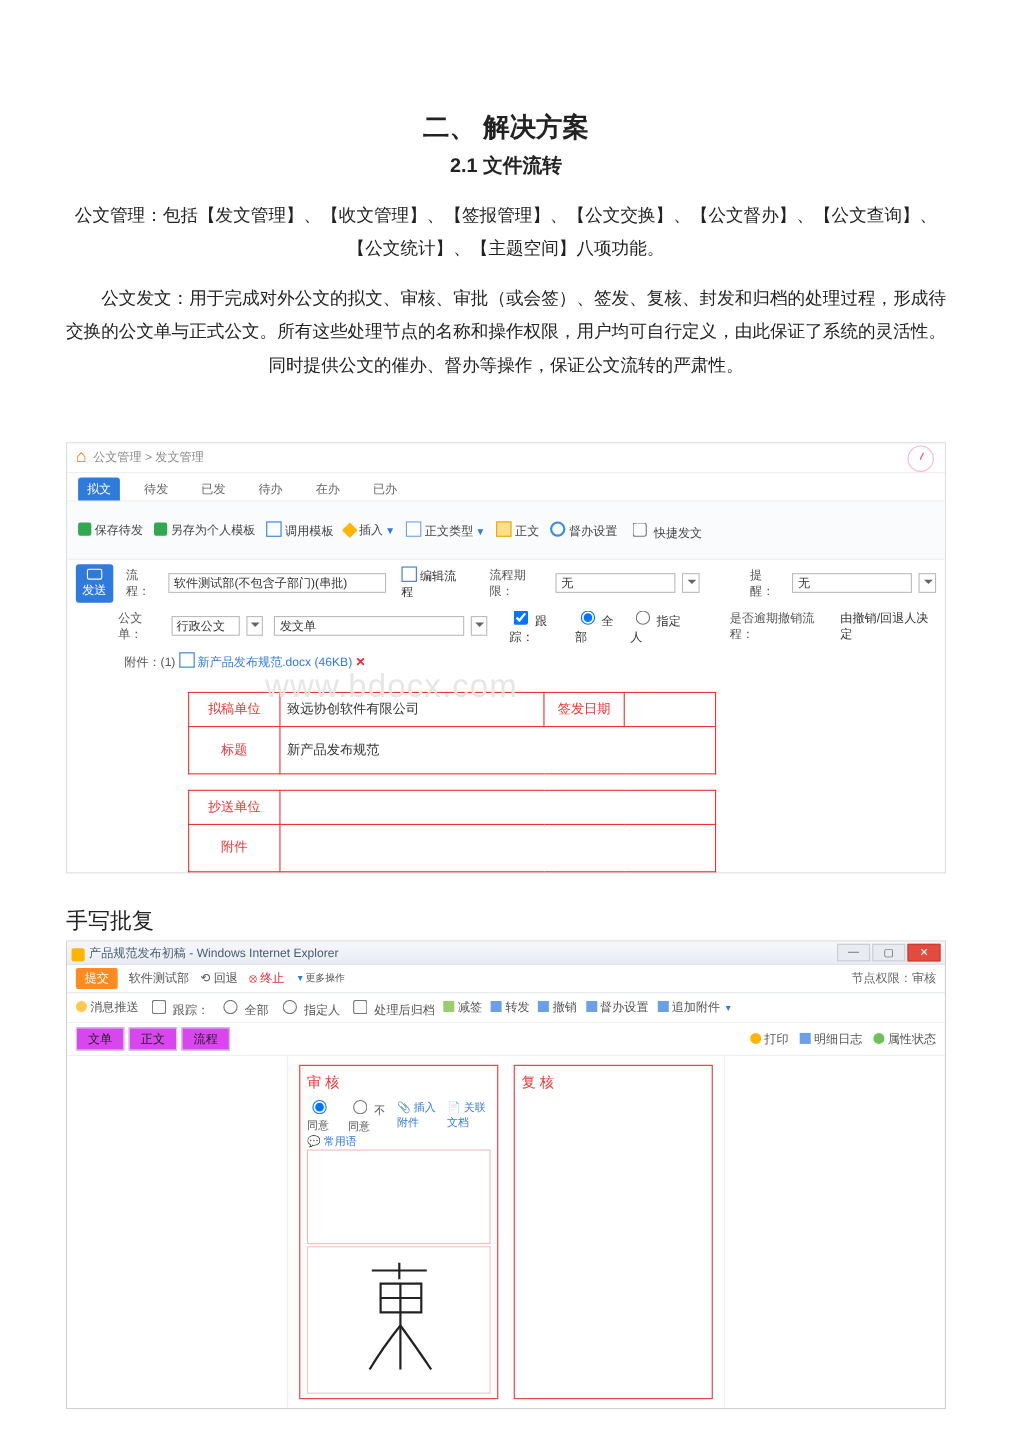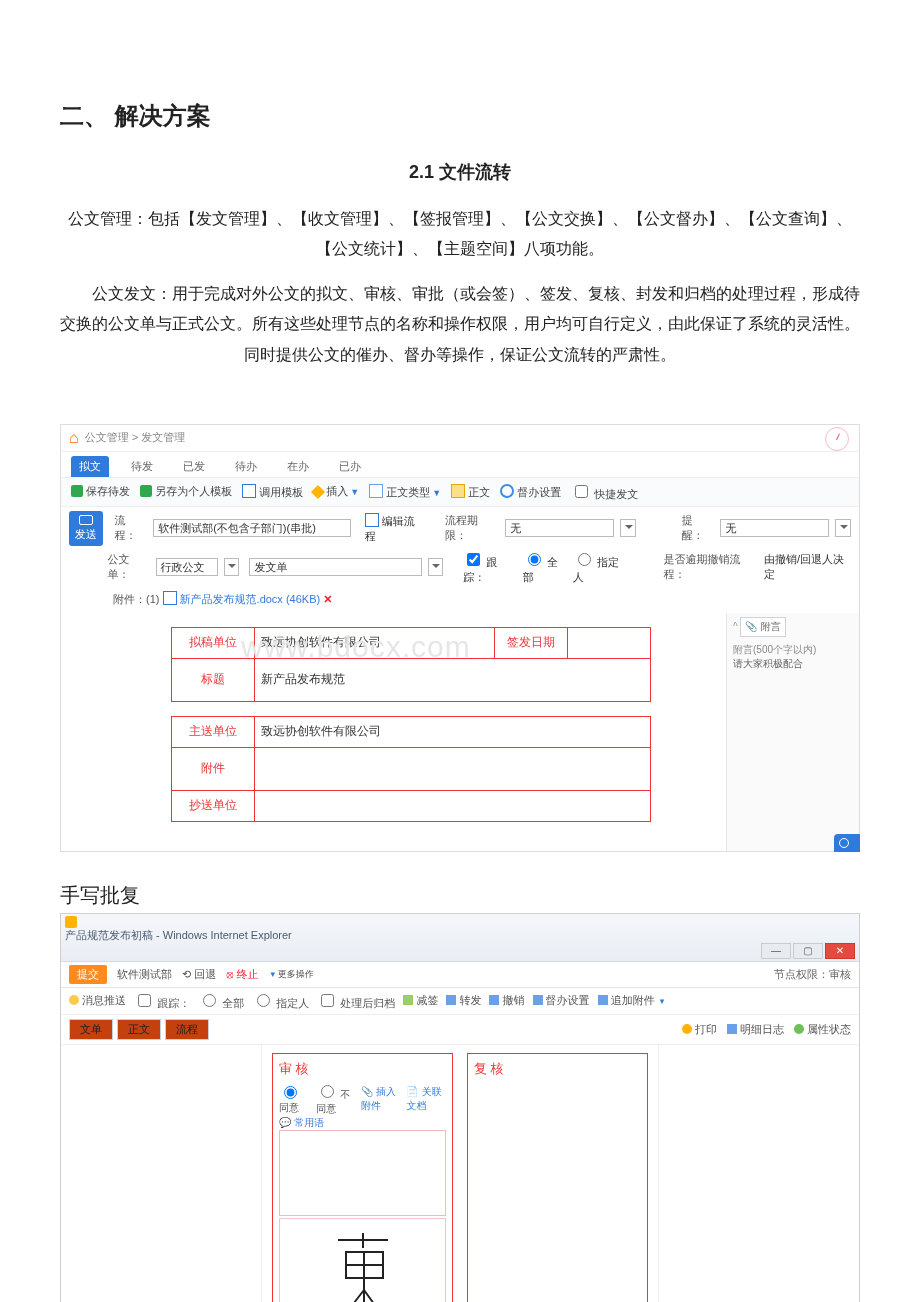--- a/index.html
+++ b/index.html
@@ -6,23 +6,24 @@
     margin: 0;
     background: #fff;
     font-family: "Microsoft YaHei", SimSun, Arial, sans-serif;
     color: #222;
     width: 920px;
   }
   .page {
     padding: 80px 60px 40px 60px;
   }
   .h1 {
+    text-align: center;
     font-size: 24px;
     font-weight: 700;
-    margin: 20px 0 28px;
+    margin: 20px 0 6px;
   }
   .h2 {
     text-align: center;
     font-size: 18px;
     font-weight: 700;
     margin: 0 0 20px;
   }
   .para {
     font-size: 16px;
     line-height: 1.9;
@@ -80,21 +81,21 @@
     padding: 4px 10px 0 10px;
     font-size: 11px;
     color: #666;
   }
   .s1-tab { padding: 3px 8px; }
   .s1-tab.active { background: #2f7bdc; color: #fff; border-radius: 3px 3px 0 0; }
   .s1-toolbar {
     display: flex;
     align-items: center;
     gap: 10px;
-    padding: 4px 10px;
+    padding: 16px 10px;
     border-top: 1px solid #eee;
     border-bottom: 1px solid #eee;
     color: #444;
     background: #fafbfc;
   }
   .mini-icon { display:inline-block; width:12px; height:12px; vertical-align:-2px; }
   .ic-save { background: #2fa84f; border-radius:2px; }
   .ic-doc { background:#fff; border:1px solid #2f7bdc; }
   .ic-edit { width:10px;height:10px;background:#ffb400;transform:rotate(45deg); }
   .ic-page { background:#fff;border:1px solid #6aa0e8; }
@@ -181,46 +182,45 @@
 
   
   .shot2 {
     margin: 0 60px 60px 60px;
     border:1px solid #d0d0d0;
     font-size:11px;
     background:#fff;
     position:relative;
   }
   .s2-titlebar {
-    display:flex;align-items:flex-start;
+    display:flex;align-items:flex-end;
     background:linear-gradient(#f5f7fb,#e9edf3);
     border-bottom:1px solid #d5d9e0;
     padding:2px 4px;
     color:#4a5a70;
-    flex-direction:column;
   }
   .s2-titlebar .favicon{width:12px;height:12px;background:#ffb400;border-radius:2px;margin-right:4px;}
   .winbtns{margin-left:auto;display:flex;gap:2px;}
   .winbtn{width:28px;height:14px;display:inline-flex;align-items:center;justify-content:center;font-size:10px;color:#555;background:#e8ecf1;border:1px solid #c8ccd2;}
   .winbtn.close{background:#e34b3e;color:#fff;border-color:#cc3a2e;}
 
   .s2-toolbar{
     display:flex;align-items:center;gap:10px;
     padding:3px 8px;border-bottom:1px solid #e3e6ea;color:#555;
   }
   .s2-submit{background:#ff8a1e;color:#fff;padding:2px 8px;border-radius:2px;}
   .s2-right{margin-left:auto;color:#666;}
   .s2-tool2{display:flex;align-items:center;gap:8px;padding:3px 8px;border-bottom:1px solid #eee;color:#555;}
   .s2-tool2 .ic{width:10px;height:10px;display:inline-block;vertical-align:-1px;}
   .s2-tool2 .ic.y{background:#ffc94d;border-radius:50%;}
   .s2-tool2 .ic.b{background:#6aa0e8;}
   .s2-tool2 .ic.g{background:#9acd6b;}
 
   .s2-subtabs{display:flex;align-items:center;padding:4px 8px;border-bottom:1px solid #eee;}
-  .s2-subtabs .tb{border:1px solid #cbd1d8;padding:2px 10px;margin-right:4px;background:#c2410c;}
+  .s2-subtabs .tb{border:1px solid #cbd1d8;padding:2px 10px;margin-right:4px;background:#d946ef;}
   .s2-subtabs .right{margin-left:auto;display:flex;gap:10px;color:#555;}
   .s2-subtabs .right span.i{display:inline-block;width:10px;height:10px;vertical-align:-1px;}
   .s2-subtabs .ylw{background:#ffb400;border-radius:50%;}
   .s2-subtabs .blu{background:#6aa0e8;}
   .s2-subtabs .gr{background:#6fbf5a;border-radius:50%;}
 
   .s2-body{display:flex;min-height:320px;}
   .s2-left{width:200px;border-right:1px solid #eee;}
   .s2-mid{flex:1;display:flex;gap:14px;padding:8px 10px;}
   .panel{border:1px solid #e33;padding:4px 6px;flex:1;background:#fff;display:flex;flex-direction:column;}
@@ -315,40 +315,29 @@
           <td style="width:70px"></td>
         </tr>
         <tr>
           <td class="lbl">标题</td>
           <td colspan="5" style="height:34px">新产品发布规范</td>
         </tr>
         <tr class="noborder">
               <td colspan="6"></td>
             </tr>
         <tr>
-          <td class="lbl">主送单位</td>
-          <td colspan="5">致远协创软件有限公司</td>
+          <td class="lbl">抄送单位</td>
+          <td colspan="5"></td>
         </tr>
         <tr>
           <td class="lbl" style="height:34px">附件</td>
           <td colspan="5"></td>
         </tr>
-        <tr>
-          <td class="lbl">抄送单位</td>
-          <td colspan="5"></td>
-        </tr>
       </tbody>
         </table>
-    </div>
-    <div class="s1-side">
-      <span style="color:#999">^</span>
-      <span class="hd">📎 <span>附言</span></span>
-      <div class="limit">附言(500个字以内)</div>
-      <div>请大家积极配合</div>
-      <div class="s1-corner"></div>
     </div>
   </div>
 </div>
 
 <div class="caption">手写批复</div>
 
 <div class="shot2">
   <div class="s2-titlebar">
     <span class="favicon"></span>
     <span>产品规范发布初稿 - Windows Internet Explorer</span>

